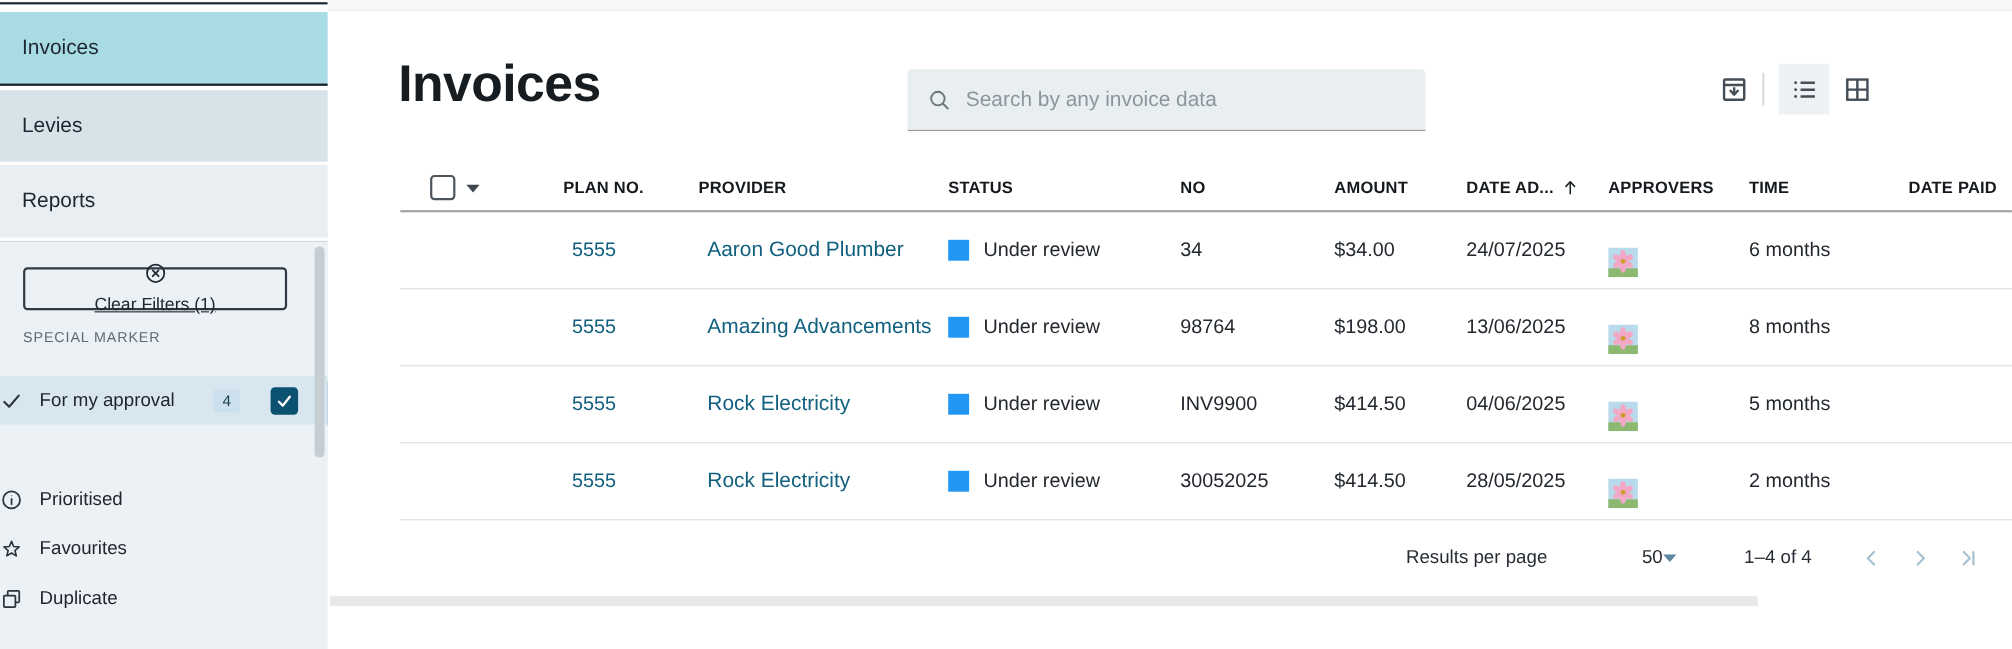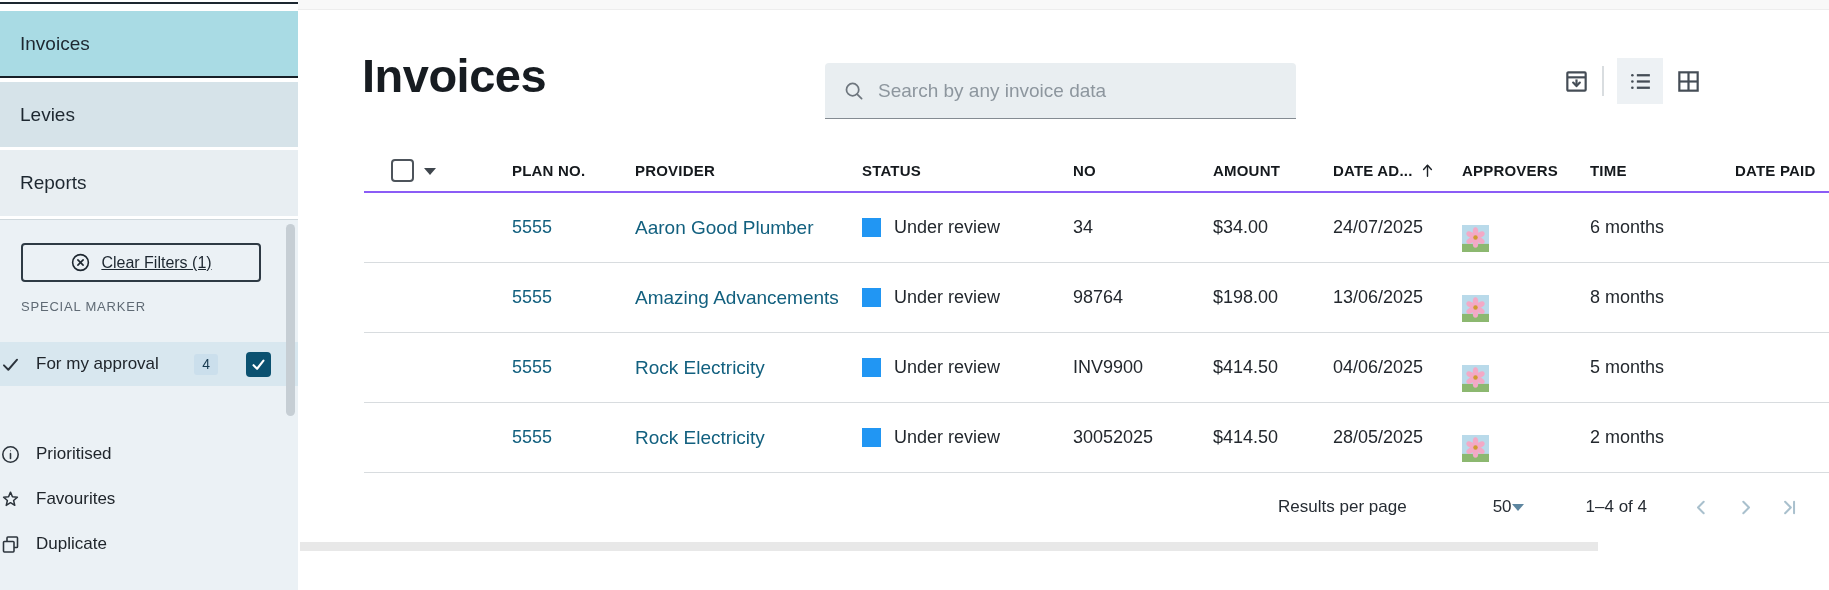--- a/index.html
+++ b/index.html
@@ -17,21 +17,21 @@
     padding-left:20px; font-size:19px; color:#1d2730; cursor:pointer; }
   .nav-invoices { top:11px; height:67px; background:var(--sidebar-active,#a9dbe4); border-bottom:2px solid #172028; }
   .nav-levies   { top:82px;  height:65px; background:#d6e3e9; }
   .nav-reports  { top:150px; height:66px; background:#e8eef2; }
 
   .filter-panel { position:absolute; top:219px; bottom:0; left:0; width:100%;
     background:#ebf1f5; border-top:1px solid #cfd8dd; }
   .clear-filters { position:absolute; left:21px; top:23px; width:240px; height:39px;
     border:2px solid #2e3a44; border-radius:4px; background:transparent;
     display:flex; align-items:center; justify-content:center; gap:10px;
-    font-size:16px; color:#1d2730; cursor:pointer; font-family:inherit; }
+    font-size:16px; color:#1d2730; cursor:pointer; font-family:inherit;flex-direction:column; }
   .clear-filters .cf-label { text-decoration:underline; }
   .cf-icon { width:21px; height:21px; color:#1d2730; flex:none; }
   .section-label { position:absolute; left:21px; top:79px; font-size:13px; font-weight:400;
     letter-spacing:0.8px; color:#5f6a74; }
 
   .filter-item { position:absolute; left:0; width:100%; height:44px; display:flex;
     align-items:center; gap:15px; font-size:17px; color:#20262c; cursor:pointer; }
   .fi-0 { top:122px; background:#d8e7ef; }
   .fi-1 { top:167px; } .fi-2 { top:212px; } .fi-3 { top:257px; } .fi-4 { top:302px; }
   .filter-icon { width:21px; height:21px; color:#2c343c; flex:none; }
@@ -70,32 +70,32 @@
   .icon-btn { display:flex; align-items:center; justify-content:center; cursor:pointer;
     color:#454d56; background:none; border:none; padding:0; }
   .icon-btn svg { width:25px; height:25px; }
   .icon-btn-bg { width:46px; height:46px; background:#edf1f4; }
   .vc-divider { width:2px; height:30px; background:#d9dde0; }
 
   
   .table { position:absolute; left:66px; top:150px; width:1465px; }
   .grid-cols { display:grid;
     grid-template-columns:148px 123px 227px 211px 140px 120px 129px 128px 145px 94px; }
-  .thead { height:43px; align-items:center; border-bottom:2px solid #8b5cf6;
+  .thead { height:43px; align-items:center; border-bottom:2px solid #a3a3a3;
     font-size:15px; font-weight:700; color:#15191d; letter-spacing:0.2px; }
   .th-sort { display:flex; align-items:center; gap:6px; cursor:pointer; }
   .th-sort svg { width:17px; height:17px; color:#1c2126; }
   .trow { height:70px; align-items:center; border-bottom:1px solid #d8dcdf;
     font-size:18px; color:#23282e; }
   .col-select { padding-left:27px; display:flex; align-items:center; gap:10px; }
   .hdr-checkbox { width:23px; height:23px; border:2px solid #4d545b; border-radius:4px;
     background:#fff; cursor:pointer; }
   .hdr-caret { width:0; height:0; border:6px solid transparent; border-top:7px solid #3f464d;
     margin-top:7px; cursor:pointer; }
-  .link { color:var(--accent,#12607f); cursor:pointer; text-decoration:none; }
+  .link { color:var(--accent,#12607f); cursor:pointer; text-decoration:none;margin-left:8px; }
   .cell-provider { font-size:19px; }
   .status-cell { display:flex; align-items:center; gap:13px; }
   .status-square { width:19px; height:19px; background:var(--status-blue,#2196f3); flex:none; }
   .avatar { width:27px; height:27px; border-radius:50%; overflow:hidden; margin-left:6px; }
   .avatar svg { display:block; width:27px; height:27px; }
 
   
   .tfoot { position:absolute; top:492px; right:29px; height:30px; display:flex;
     align-items:center; font-size:17px; color:#262c33; }
   .page-size { margin-left:86px; display:flex; align-items:center; gap:0; cursor:pointer;

